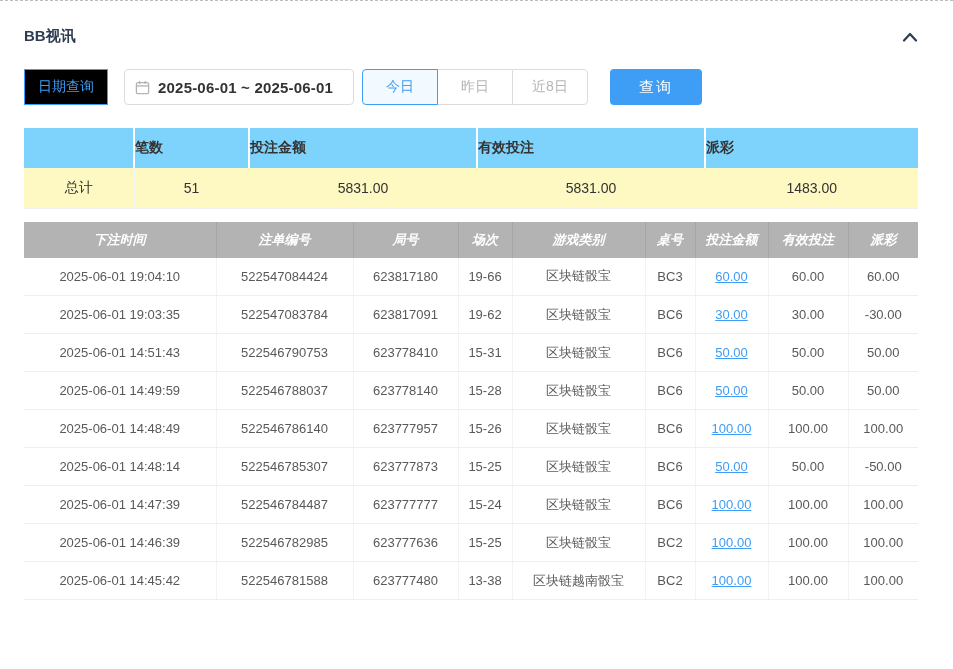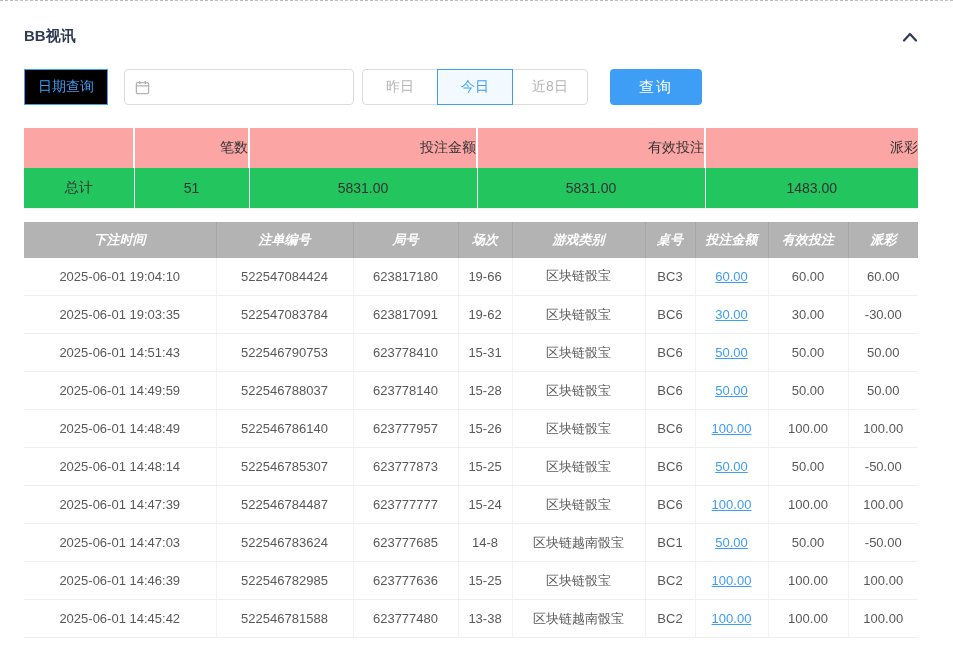--- a/index.html
+++ b/index.html
@@ -53,26 +53,26 @@
   .search-btn {
     margin-left:22px; width:92px; height:36px; border:none; border-radius:4px;
     background:var(--accent); color:#fff; font-size:15px; letter-spacing:2px;
     cursor:pointer; font-family:inherit;
   }
 
   table { border-collapse:collapse; table-layout:fixed; width:894px; }
 
   .summary { margin-top:23px; }
   .summary th {
-    height:40px; background:#fca5a5; font-weight:normal; font-size:14px; color:#333;
-    text-align:right; border-right:2px solid #fff;
+    height:40px; background:#7dd3fc; font-weight:bold; font-size:14px; color:#333;
+    text-align:left; border-right:2px solid #fff;
   }
   .summary th:last-child { border-right:none; }
   .summary td {
-    height:40px; background:#22c55e; font-size:14px; color:#333; text-align:center;
+    height:40px; background:#fef9c3; font-size:14px; color:#333; text-align:center;
     border-right:1px solid #f2f2f2; border-bottom:1px solid #f0f0f0;margin-top:36px;
   }
   .summary td:last-child { border-right:none; }
 
   .records { margin-top:13px; }
   .records th {
     height:36px; background:var(--thead-bg); color:#fff; font-size:13px; font-weight:bold;
     text-align:center; border-right:1px solid #a6a6a6;font-style:italic;
   }
   .records th:last-child { border-right:none; }
@@ -103,24 +103,25 @@
     <button class="tab-btn tab-active">日期查询</button>
     <div class="date-input">
       <span style="display:flex;align-items:center;">
         <svg width="15" height="15" viewBox="0 0 16 16">
             <rect x="1.5" y="2.8" width="13" height="11.7" rx="1.5" fill="none" stroke="#b3b3b3" stroke-width="1.4"></rect>
             <line x1="1.5" y1="6.3" x2="14.5" y2="6.3" stroke="#b3b3b3" stroke-width="1.4"></line>
             <line x1="5" y1="1" x2="5" y2="4.2" stroke="#b3b3b3" stroke-width="1.4"></line>
             <line x1="11" y1="1" x2="11" y2="4.2" stroke="#b3b3b3" stroke-width="1.4"></line>
           </svg>
       </span>
+      <span class="date-text">2025-06-01 ~ 2025-06-01</span>
     </div>
     <div class="seg-group">
+      <button class="seg seg-active">今日</button>
       <button class="seg">昨日</button>
-      <button class="seg seg-active">今日</button>
       <button class="seg">近8日</button>
     </div>
     <button class="search-btn">查询</button>
   </div>
 
   <table class="summary">
     <colgroup>
       <col style="width:110px">
         <col style="width:115px">
         <col style="width:228px">
@@ -244,31 +245,20 @@
           <td>522546784487</td>
           <td>623777777</td>
           <td>15-24</td>
           <td>区块链骰宝</td>
           <td>BC6</td>
           <td><a class="bet-link">100.00</a></td>
           <td>100.00</td>
           <td>100.00</td>
         </tr>
         <tr>
-          <td>2025-06-01 14:47:03</td>
-          <td>522546783624</td>
-          <td>623777685</td>
-          <td>14-8</td>
-          <td>区块链越南骰宝</td>
-          <td>BC1</td>
-          <td><a class="bet-link">50.00</a></td>
-          <td>50.00</td>
-          <td class="neg">-50.00</td>
-        </tr>
-        <tr>
           <td>2025-06-01 14:46:39</td>
           <td>522546782985</td>
           <td>623777636</td>
           <td>15-25</td>
           <td>区块链骰宝</td>
           <td>BC2</td>
           <td><a class="bet-link">100.00</a></td>
           <td>100.00</td>
           <td>100.00</td>
         </tr>

